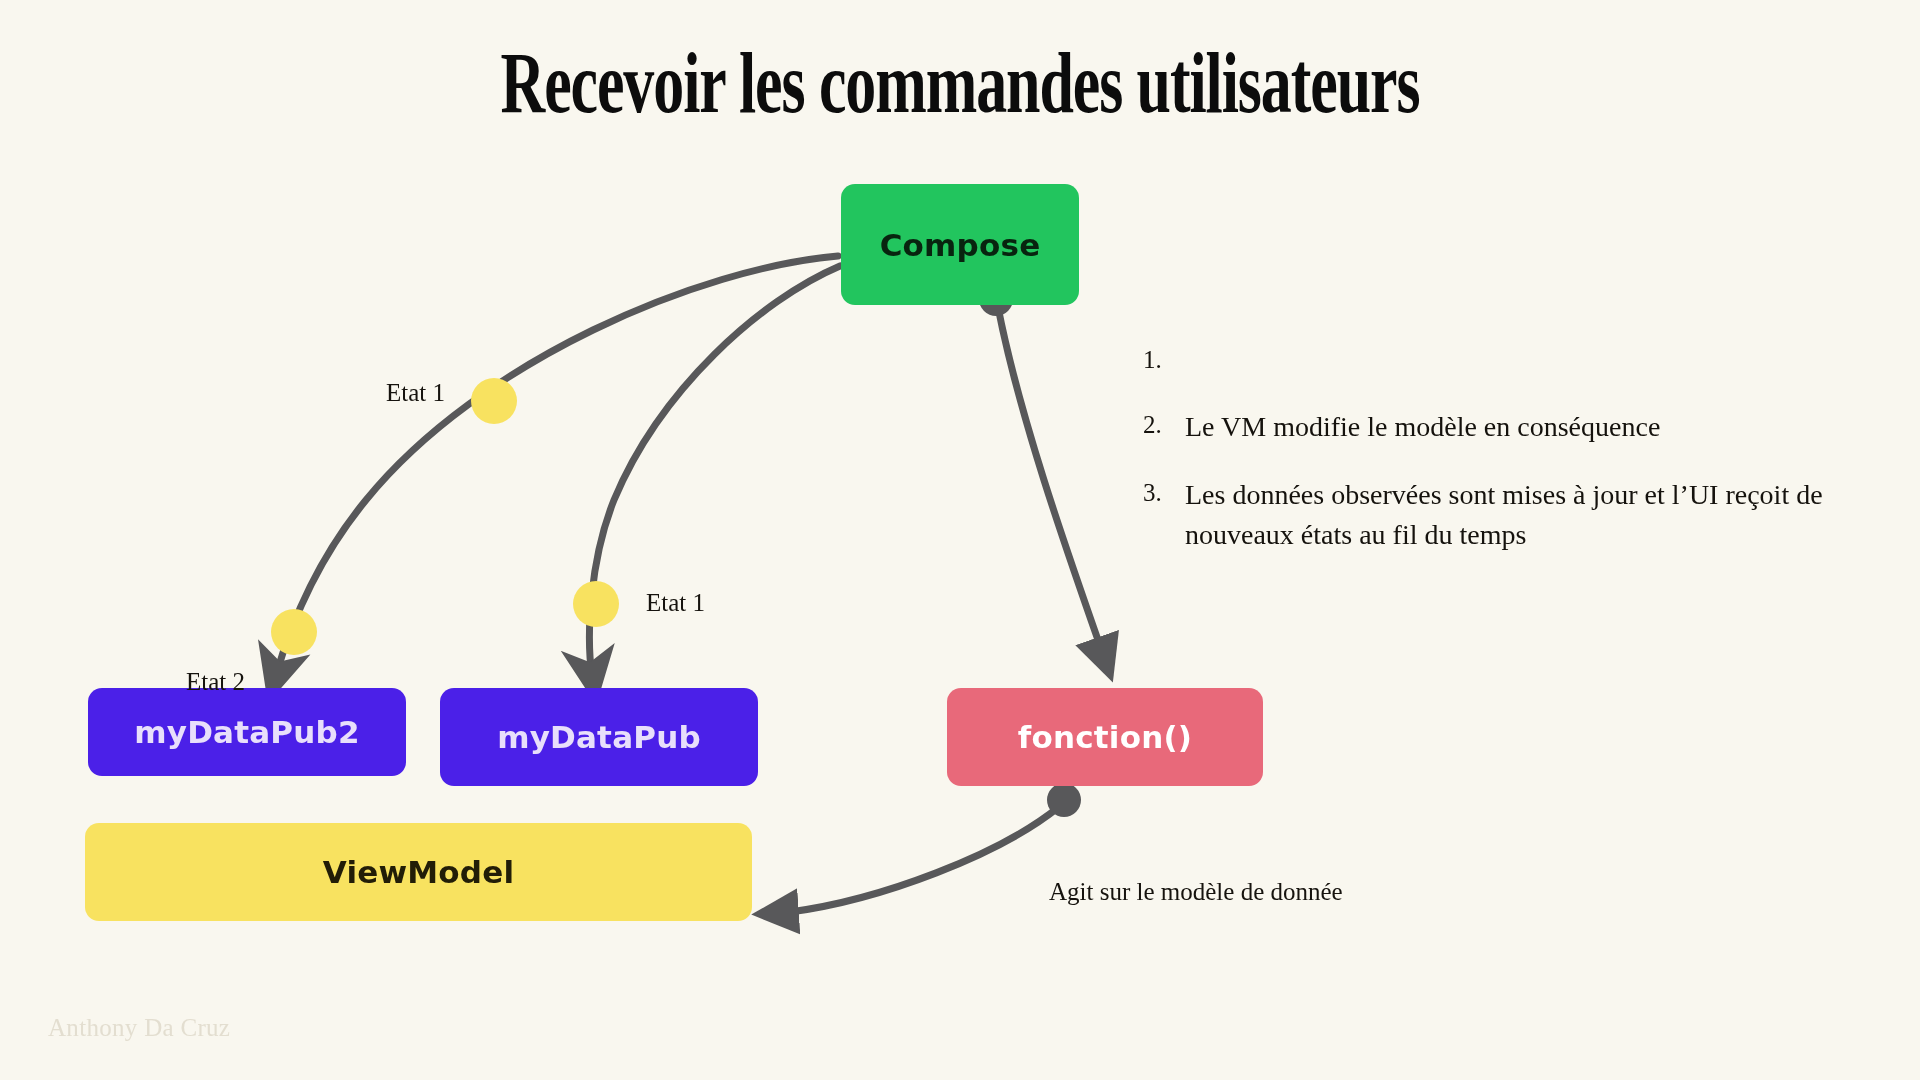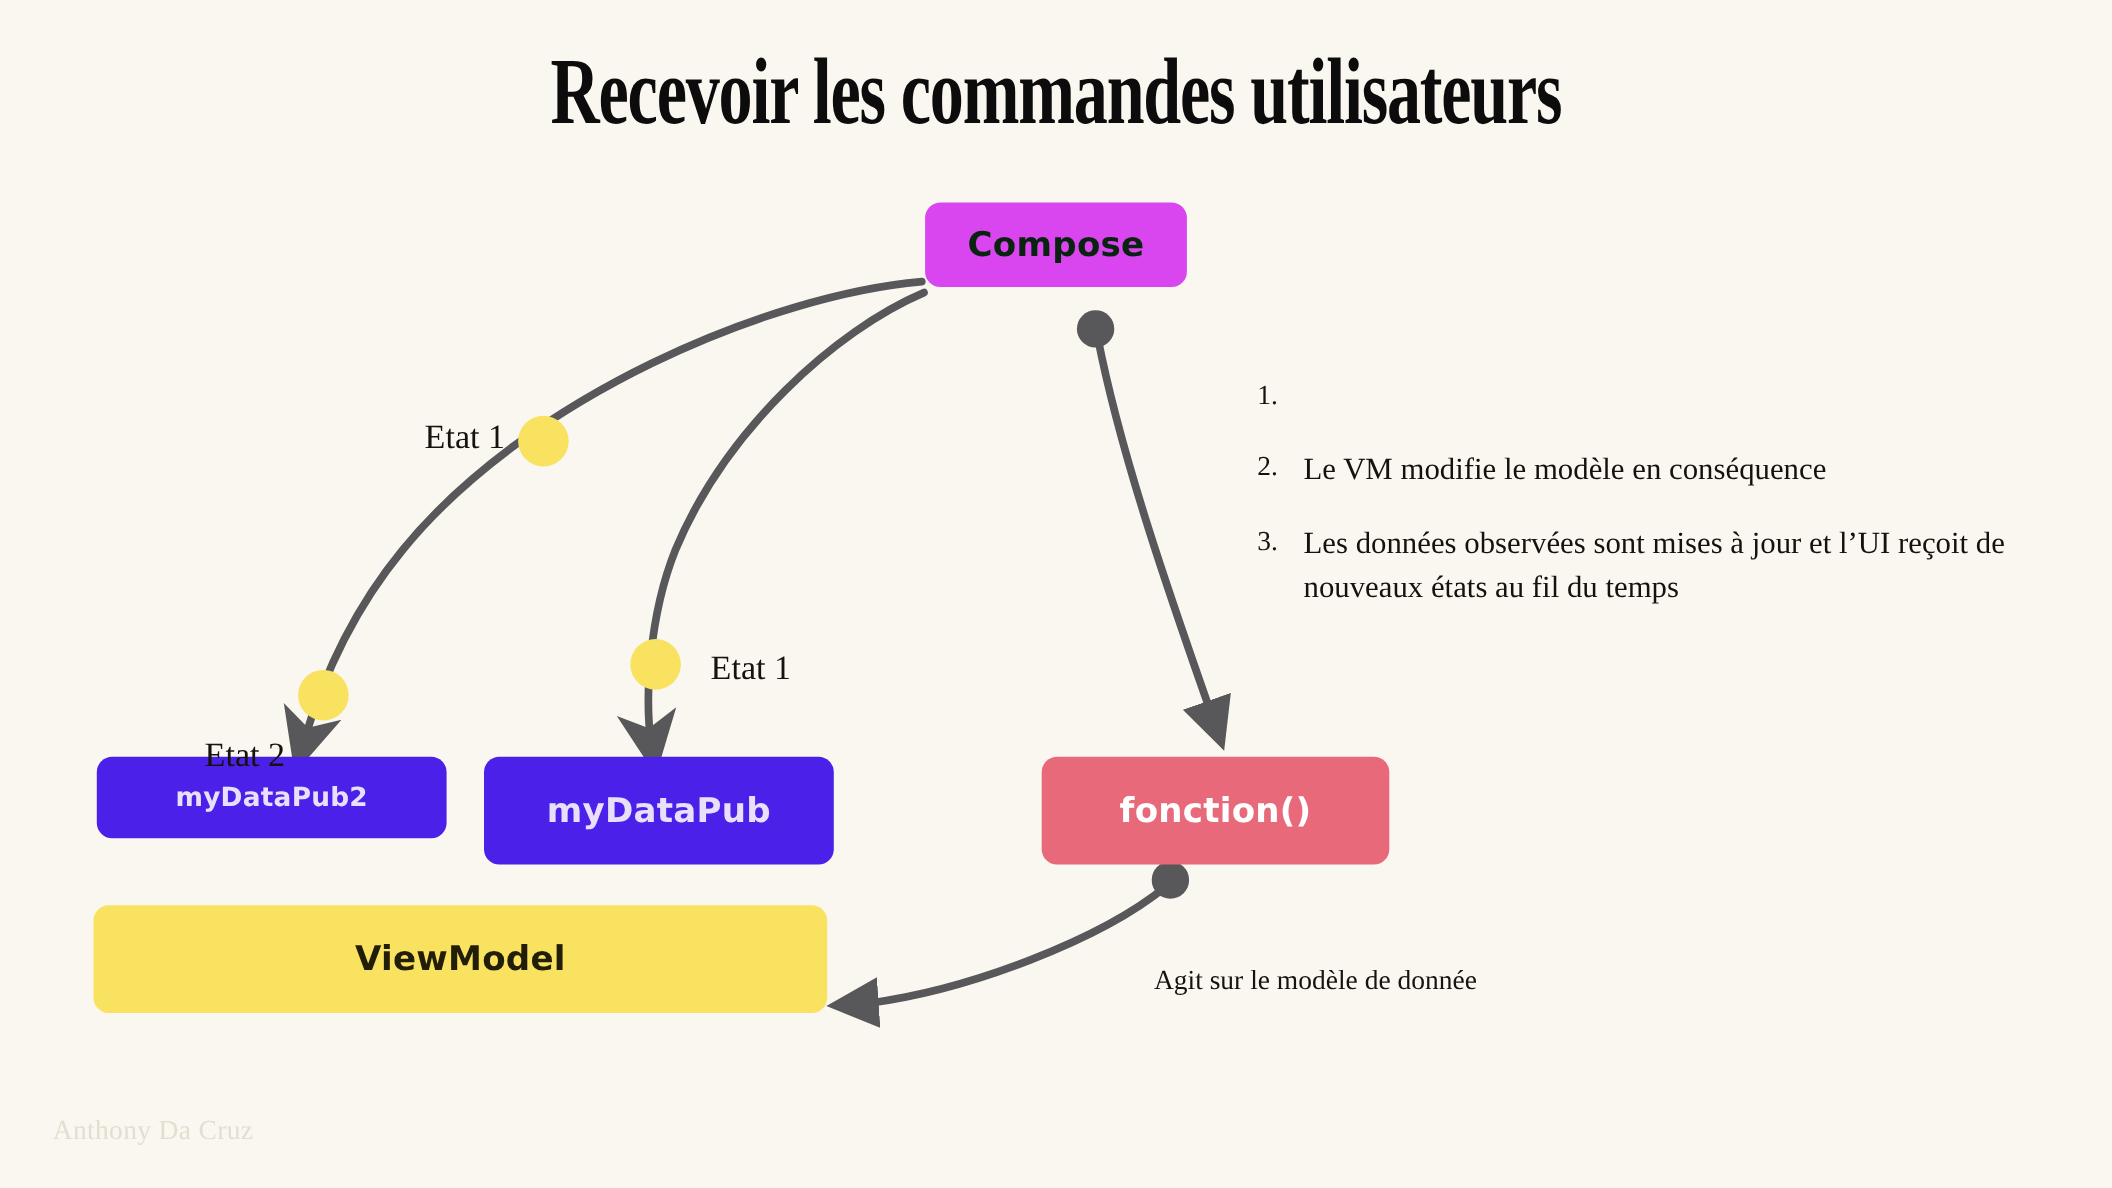--- a/index.html
+++ b/index.html
@@ -50,31 +50,31 @@
     font-family:"DejaVu Sans", sans-serif;
     font-weight:bold;
     letter-spacing:0.2px;
     text-align:center;
     user-select:none;
   }
   .node-label { pointer-events:none; }
 
   #node-compose {
     left:841px; top:184px;
-    width:238px; height:77px;
-    background:#d946ef;
+    width:238px; height:121px;
+    background:#22c55e;
     color:#08240F;
     font-size:31px;
   }
   #node-mydatapub2 {
     left:88px; top:688px;
-    width:318px; height:74px;
+    width:318px; height:88px;
     background:#4B20E8;
     color:#E8DFFB;
-    font-size:24px;
+    font-size:31px;
   }
   #node-mydatapub {
     left:440px; top:688px;
     width:318px; height:98px;
     background:#4B20E8;
     color:#E8DFFB;
     font-size:31px;
   }
   #node-fonction {
     left:947px; top:688px;
@@ -88,21 +88,21 @@
     width:667px; height:98px;
     background:#F8E260;
     color:#221D07;
     font-size:31px;
   }
 
   
   .edge-label {
     position:absolute;
     font-family:"Liberation Serif", serif;
-    font-size:31px;
+    font-size:25px;
     color:#16130E;
     white-space:nowrap;
   }
   #label-etat1-a { left:386px; top:379px; }
   #label-etat2   { left:186px; top:620px;margin-top:48px; }
   #label-etat1-b { left:646px; top:589px; }
   #label-agit    { left:1049px; top:858px; font-size:25px;margin-top:20px; }
 
   
   #steps {

